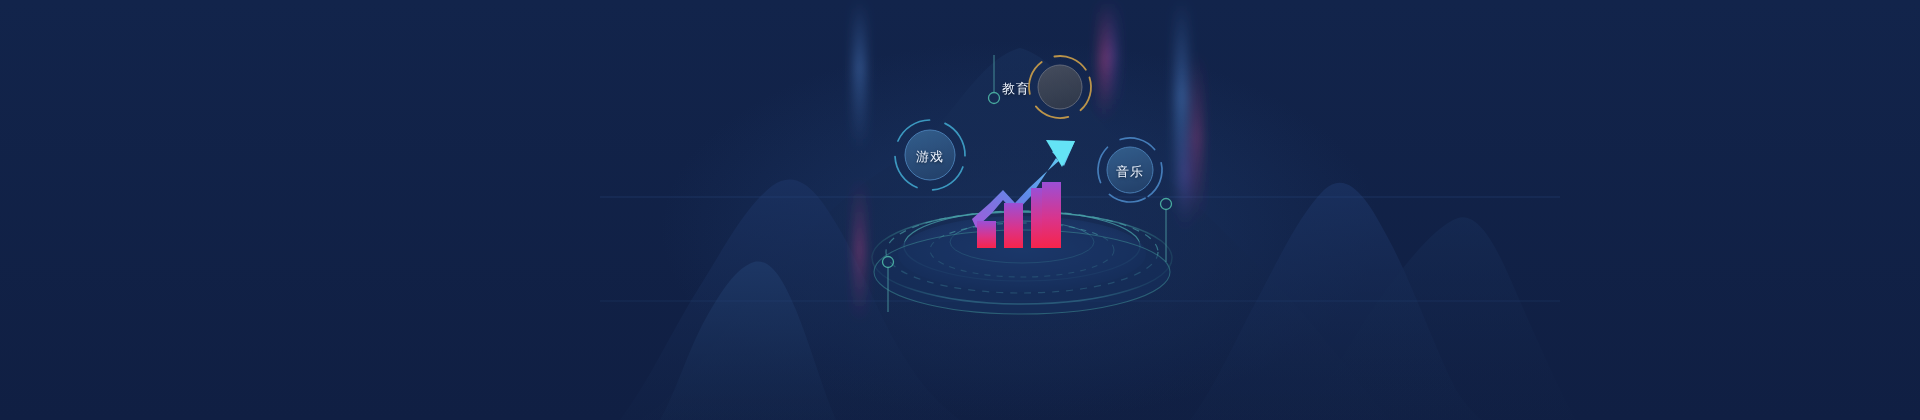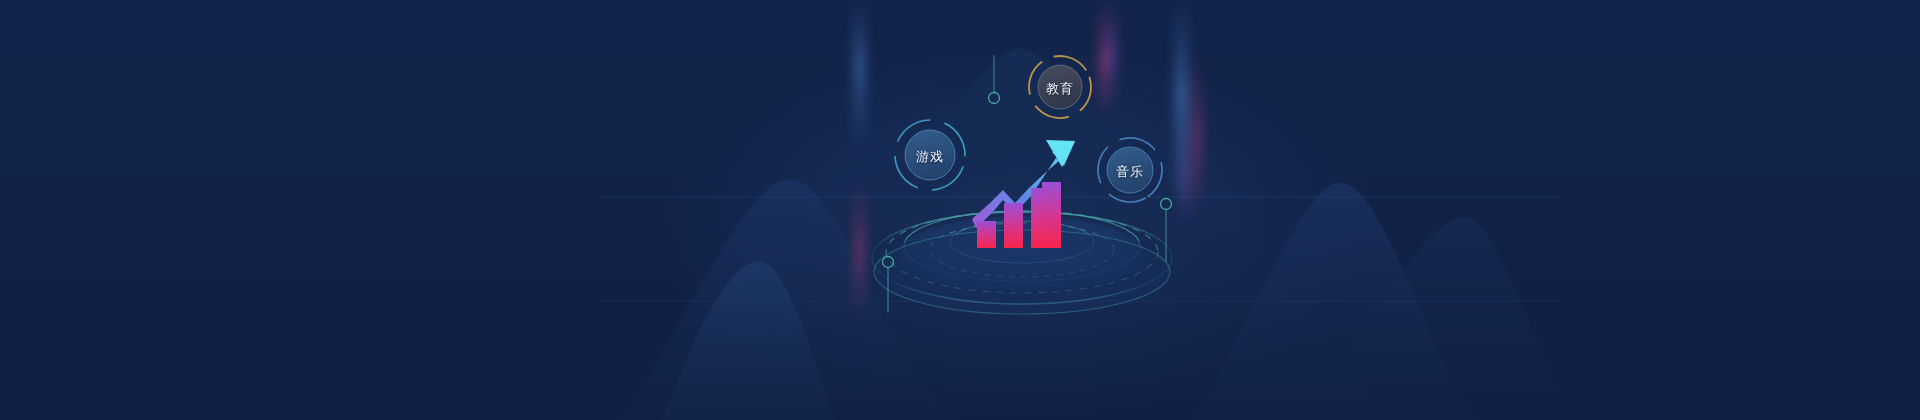--- a/index.html
+++ b/index.html
@@ -222,16 +222,16 @@
       <circle cx="1060" cy="87" r="22" fill="url(#gFaceGold)" stroke="#6a6f7e" stroke-width="0.9" opacity="0.96"></circle>
     </g>
 
     <g>
       <circle cx="1130" cy="170" r="32" fill="none" stroke="#4a86c4" stroke-width="1.7" stroke-dasharray="38 15" stroke-linecap="round" opacity="0.9" transform="rotate(62 1130 170)"></circle>
       <circle cx="1130" cy="170" r="23" fill="url(#gFaceBlue)" stroke="#4a7fb5" stroke-width="1" opacity="0.96"></circle>
     </g>
   </svg>
 
   <div class="badge-label" style="left:930px; top:156px;text-align:right;">游戏</div>
-  <div class="badge-label" style="left:1060px; top:88px;">教育</div>
+  <div class="badge-label" style="left:1016px; top:88px;">教育</div>
   <div class="badge-label" style="left:1130px; top:171px;">音乐</div>
 
 </div>
 
 </body></html>

